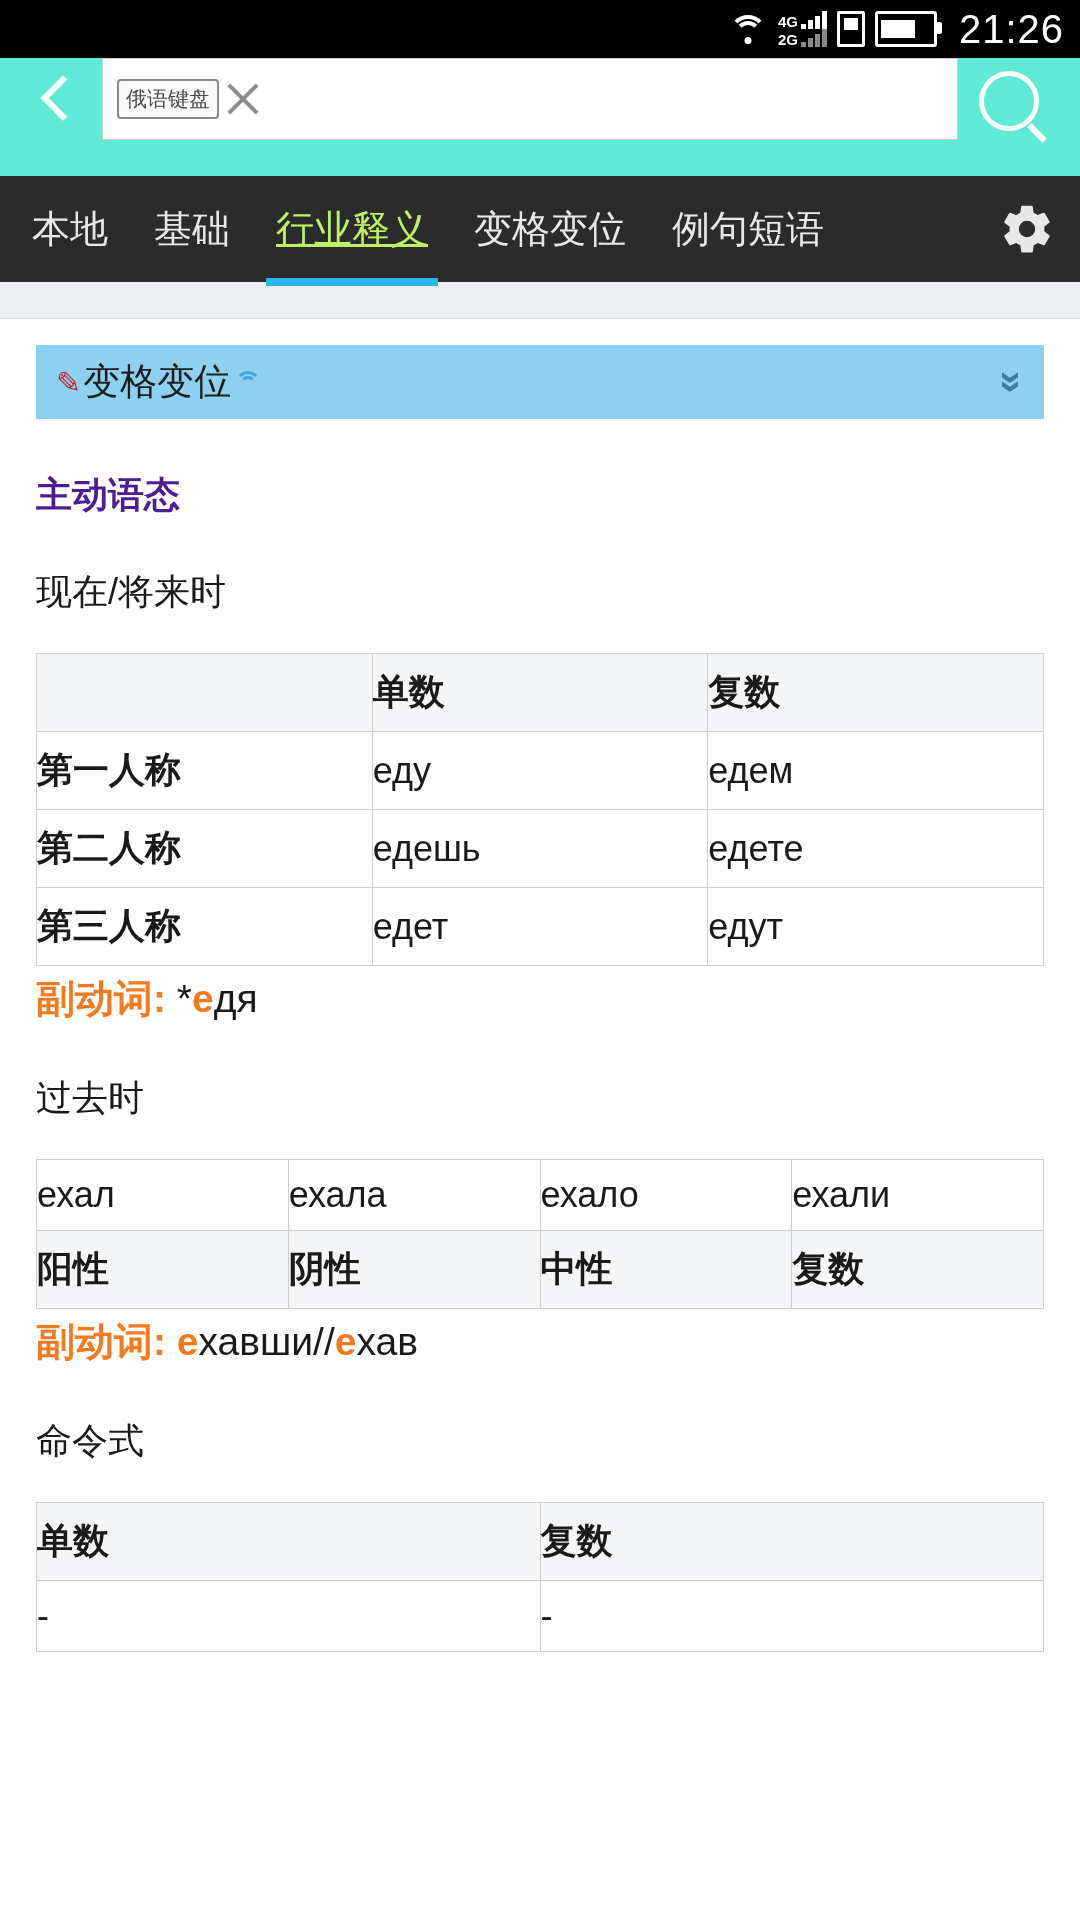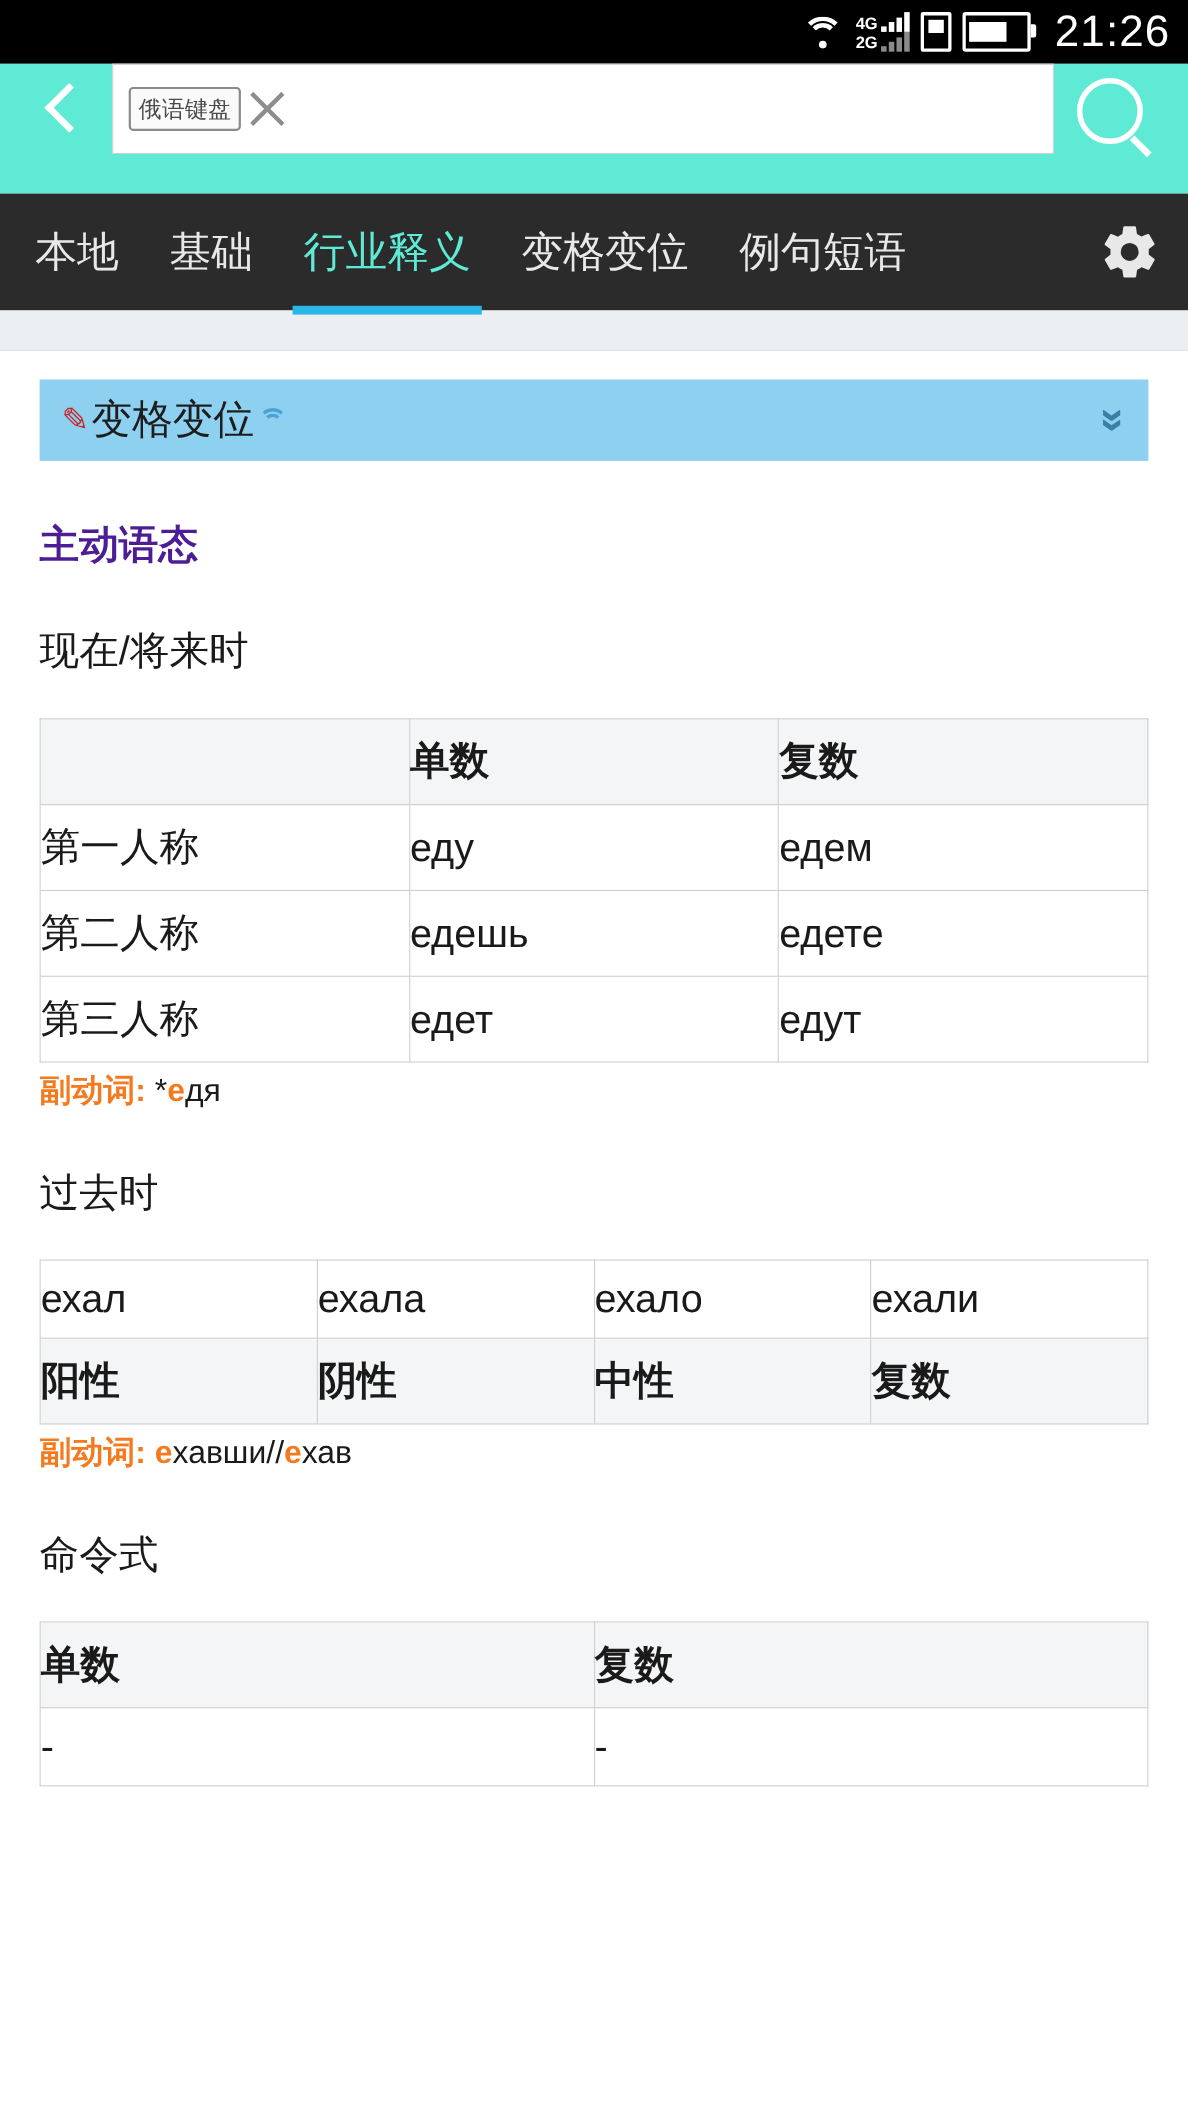--- a/index.html
+++ b/index.html
@@ -244,21 +244,21 @@
     font-size: 38px;
     color: #e8e8e8;
     padding: 0 10px;
     height: 100%;
     display: flex;
     align-items: center;
     position: relative;
     flex: 0 0 auto;
   }
   .tab + .tab { margin-left: 26px; }
-  .tab.active { color: #5eead4; }
+  .tab.active { color: #bef264; text-decoration: underline; }
   .tab.active::after {
     content: "";
     position: absolute;
     left: 0; right: 0;
     bottom: -4px;
     height: 8px;
     background: #29b6e8;
   }
   .gear-wrap {
     margin-left: auto;
@@ -360,25 +360,25 @@
     font-weight: normal;
     color: #1a1a1a;
     height: 62px;
     box-sizing: border-box;
   }
   table.conj th {
     background: #f4f5f6;
     font-weight: bold;
   }
   table.conj td.rowhdr {
-    font-weight: normal;
+    font-weight: bold;
   }
   .advp {
     margin: 6px 36px 0 36px;
-    font-size: 29px;
+    font-size: 39px;
   }
   .past-table td, .past-table th { }
 </style>
 </head>
 <body>
 
 <div class="statusbar">
   <div class="status-icons">
     <div class="wifi-icon">
       <i class="a1"></i>

